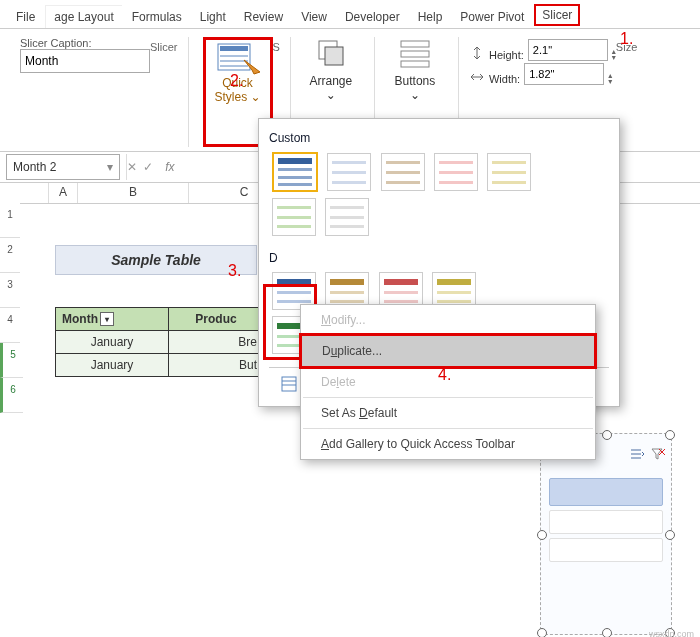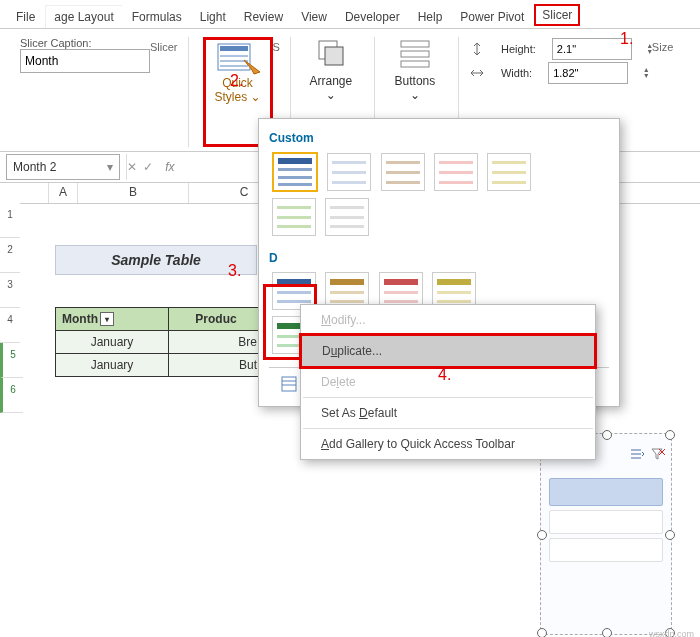--- a/index.html
+++ b/index.html
@@ -16,21 +16,21 @@
 .icon-sm { width:14px; height:14px; display:inline-block;}
 .report-conn { text-align:center; color:#999; width:90px;}
 .qs-wrap { border:3px solid #e00000; padding:2px 4px; text-align:center; width:56px;}
 .qs-icon { width:44px; height:34px; display:block; margin:0 auto;}
 .qs-text { font-size:12px; color:#a16207;}
 .red-n2 { position:absolute; left:230px; top:72px; color:#e00000; font-size:16px; }
 .arr-btn { text-align:center; width:60px; color:#333;}
 .arr-svg { width:36px; height:34px;}
 .btn-btn { text-align:center; width:60px;}
 .size-area { font-size:11px;}
-.size-row { display:flex; align-items:center; gap:16px; height:24px;}
+.size-row { display:flex; align-items:flex-end; gap:4px; height:24px;}
 .size-input { border:1px solid #aaa; width:70px; height:18px; padding:1px 4px; font-size:11px;}
 .spin { display:flex; flex-direction:column; line-height:6px; font-size:8px; color:#666;}
 .formula-bar { display:flex; border-bottom:1px solid #ccc; align-items:center; height:30px;}
 .name-box { border:1px solid #aaa; width:100px; height:20px; padding:2px 6px; margin:4px 6px; font-size:12px; display:flex; justify-content:space-between; align-items:center;}
 .fx-sym { color:#888; padding:0 6px; font-style:italic;}
 .fx-area { display:flex; align-items:center; gap:6px; color:#999;}
 .sheet-area { position:relative; height:460px; }
 .col-heads { display:flex; margin-left:20px; border-bottom:1px solid #ccc; height:20px;}
 .col-h { width:80px; text-align:center; border-right:1px solid #ddd; color:#444; font-size:12px; padding-top:2px;}
 .col-h.a { width:28px;}
@@ -38,21 +38,21 @@
 .row-h { height:28px; border-bottom:1px solid #ddd; width:20px; text-align:center; font-size:10px; color:#555; padding-top:6px;}
 .row-h.hl { color:#2b7d3a; border-left:3px solid #5aa55a;}
 .sample-title { position:absolute; left:55px; top:62px; width:200px; height:28px; background:#e6ebf4; display:flex; align-items:center; justify-content:center; font-weight:bold; font-style:italic; font-size:14px; border:1px solid #c0c8d8;}
 .tbl { position:absolute; left:55px; top:124px; border-collapse:collapse;}
 .tbl th { background:#c5e0b4; border:1px solid #333; padding:4px 6px; font-size:12px; font-weight:bold;}
 .tbl td { border:1px solid #333; background:#eef5ec; padding:4px 6px; font-size:12px; text-align:center;}
 .th-filter { display:flex; align-items:center; gap:2px;}
 .filter-ic { width:12px; height:12px; border:1px solid #666; font-size:8px; display:inline-flex; align-items:center; justify-content:center; background:#fff;}
 
 .qs-panel { position:absolute; left:258px; top:118px; width:340px; background:#fff; border:1px solid #bbb; box-shadow:3px 3px 10px rgba(0,0,0,0.3); padding:10px 10px 6px 10px;}
-.qs-sec { font-size:12px; color:#0369a1; margin:2px 0 4px 0; font-weight:bold;}
+.qs-sec { font-size:12px; color:#0f172a; margin:2px 0 4px 0; font-weight:normal;}
 .thumb { width:42px; height:36px; border:1px solid #ccc; background:#fff; display:inline-block; margin:3px;}
 .thumb-inner { width:100%; height:100%; display:flex; flex-direction:column; justify-content:space-evenly; }
 .ln { height:3px; margin:0 4px;}
 .custom-thumb { border:2px solid #f0b010;}
 .red-n3 { position:absolute; left:228px; top:262px; color:#e00000; font-size:16px;}
 .light-box1 { border:3px solid #e00000; position:absolute; left:263px; top:284px; width:48px; height:70px;}
 .ctx-menu { position:absolute; left:300px; top:304px; width:294px; background:#fff; border:1px solid #bbb; box-shadow:3px 3px 10px rgba(0,0,0,0.3); font-size:12px;}
 .ctx-item { padding:8px 20px; color:#444;}
 .ctx-item.disabled { color:#bbb;}
 .ctx-item.dup { background:#ccc; border:3px solid #e00000; margin:-2px;}

